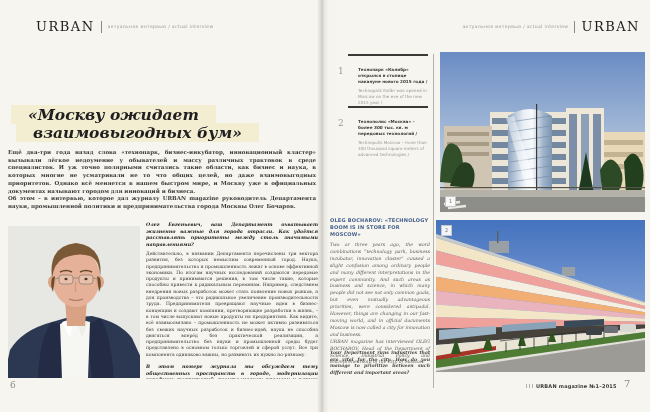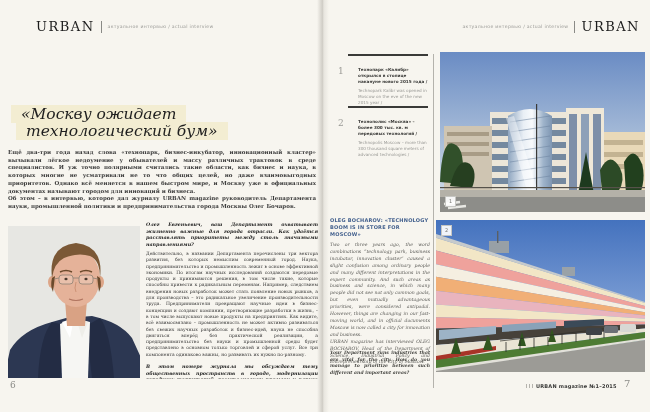--- a/index.html
+++ b/index.html
@@ -11,21 +11,21 @@
   .fold{position:absolute;top:0;left:317px;width:12px;height:412px;
         background:linear-gradient(90deg,rgba(0,0,0,0) 0%,rgba(90,85,75,0.25) 45%,rgba(120,115,105,0.12) 58%,rgba(0,0,0,0) 100%);}
   
   .hdr{position:absolute;top:19px;display:flex;align-items:center;}
   .logo{font-family:"DejaVu Serif",serif;font-size:13px;letter-spacing:1.5px;color:#1c1c1c;}
   .hdr-div{display:inline-block;width:1px;height:12px;background:#8a8a86;margin:0 6px;}
   .section-label{font-family:"DejaVu Sans",sans-serif;font-size:4.6px;color:#9a9a96;letter-spacing:0.3px;}
   
   .headline{position:absolute;left:11px;top:80px;font-size:24px;color:#1f1f1f;letter-spacing:0.5px;}
   .subtitle{position:absolute;left:11px;top:106px;font-style:italic;font-size:15.5px;line-height:17px;color:#1f1f1f;}
-  .subtitle .hl{background:#f3edd2;padding:0 10px;}
+  .subtitle .hl{background:#f3edd2;padding:0 17px;font-weight:bold;}
   .subtitle .l2{margin-left:5px;}
   .intro{position:absolute;left:8px;top:149px;width:308px;text-align:justify;
          font-weight:bold;font-size:5.5px;line-height:7.7px;color:#3b3b3b;}
   .intro p{margin:0;}
   .portrait{position:absolute;left:8px;top:226px;width:132px;height:152px;}
   .portrait svg{display:block;width:100%;height:100%;}
   .qa{position:absolute;left:146px;top:221px;width:172px;height:158px;overflow:hidden;}
   .qa .q{font-weight:bold;font-style:italic;font-size:4.8px;line-height:6.5px;color:#1f1f1f;text-align:justify;margin:0 0 4px 0;}
   .qa .a{font-size:4.5px;line-height:6.3px;color:#333;text-align:justify;margin:0 0 5px 0;}
   .qa .closing{font-weight:bold;font-style:italic;font-size:4.8px;line-height:6.6px;color:#1f1f1f;text-align:justify;margin:0;}
@@ -71,21 +71,21 @@
 
     <div class="hdr" style="left:36px;">
       <span class="logo">URBAN</span>
       <span class="hdr-div"></span>
       <span class="section-label">актуальное интервью / actual interview</span>
     </div>
 
 
     <div class="subtitle">
       <span class="hl">«Москву ожидает</span><br>
-      <span class="hl l2">технологический бум»</span>
+      <span class="hl l2">взаимовыгодных бум»</span>
     </div>
 
     <div class="intro">
       <p>Ещё два-три года назад слова «технопарк, бизнес-инкубатор, инновационный кластер» вызывали лёгкое недоумение у обывателей и массу различных трактовок в среде специалистов. И уж точно полярными считались такие области, как бизнес и наука, в которых многие не усматривали не то что общих целей, но даже взаимовыгодных приоритетов. Однако всё меняется в нашем быстром мире, и Москву уже в официальных документах называют городом для инноваций и бизнеса.</p>
       <p>Об этом – в интервью, которое дал журналу URBAN magazine руководитель Департамента науки, промышленной политики и предпринимательства города Москвы Олег Бочаров.</p>
     </div>
 
     <div class="portrait">
       <svg viewBox="0 0 132 152" preserveAspectRatio="none">
         <rect width="132" height="152" fill="#eaeae7"></rect>

